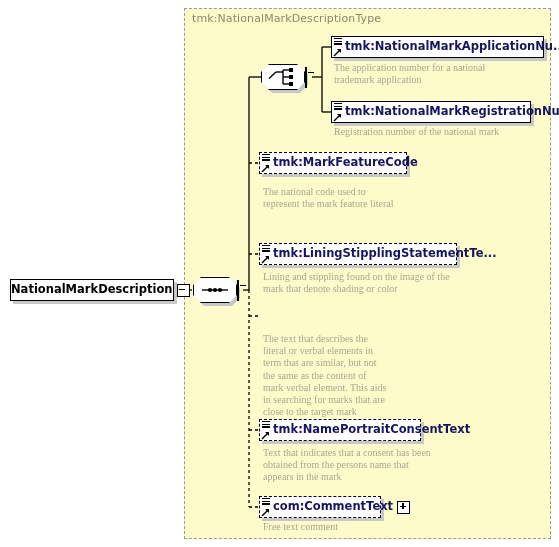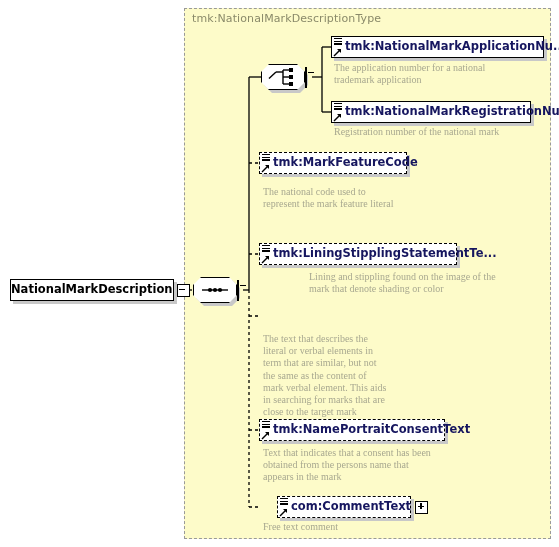--- a/index.html
+++ b/index.html
@@ -298,48 +298,48 @@
       <i></i>
         <i></i>
         <i></i>
     </span>
     <svg class="elem-arrow" viewBox="0 0 9 9" xmlns="http://www.w3.org/2000/svg">
       <line x1="1" y1="8" x2="7" y2="2" stroke="#000" stroke-width="1.5"></line>
       <polygon points="8,1 8,5 4,1" fill="#000"></polygon>
     </svg>
     <span class="node-label">tmk:LiningStipplingStatementTe...</span>
   </div>
-  <div class="note" style="left:263px; top:271px; width:215px;margin-left:46px;">Lining and stippling found on the image of the
+  <div class="note" style="left:263px; top:271px; width:215px;">Lining and stippling found on the image of the
 mark that denote shading or color</div>
 
   <div class="note" style="left:263px; top:333px; width:160px;">The text that describes the
 literal or verbal elements in
 term that are similar, but not
 the same as the content of
 mark verbal element. This aids
 in searching for marks that are
 close to the target mark</div>
 
-  <div class="node optional" style="left:259px; top:419px; width:186px;">
+  <div class="node optional" style="left:259px; top:419px; width:162px;">
     <span class="elem-glyph">
       <i></i>
         <i></i>
         <i></i>
     </span>
     <svg class="elem-arrow" viewBox="0 0 9 9" xmlns="http://www.w3.org/2000/svg">
       <line x1="1" y1="8" x2="7" y2="2" stroke="#000" stroke-width="1.5"></line>
       <polygon points="8,1 8,5 4,1" fill="#000"></polygon>
     </svg>
     <span class="node-label">tmk:NamePortraitConsentText</span>
   </div>
   <div class="note" style="left:263px; top:447px; width:215px;">Text that indicates that a consent has been
 obtained from the persons name that
 appears in the mark</div>
 
-  <div class="node optional" style="left:259px; top:496px; width:134px;margin-left:18px;">
+  <div class="node optional" style="left:259px; top:496px; width:122px;">
     <span class="elem-glyph">
       <i></i>
         <i></i>
         <i></i>
     </span>
     <svg class="elem-arrow" viewBox="0 0 9 9" xmlns="http://www.w3.org/2000/svg">
       <line x1="1" y1="8" x2="7" y2="2" stroke="#000" stroke-width="1.5"></line>
       <polygon points="8,1 8,5 4,1" fill="#000"></polygon>
     </svg>
     <span class="node-label">com:CommentText</span>

